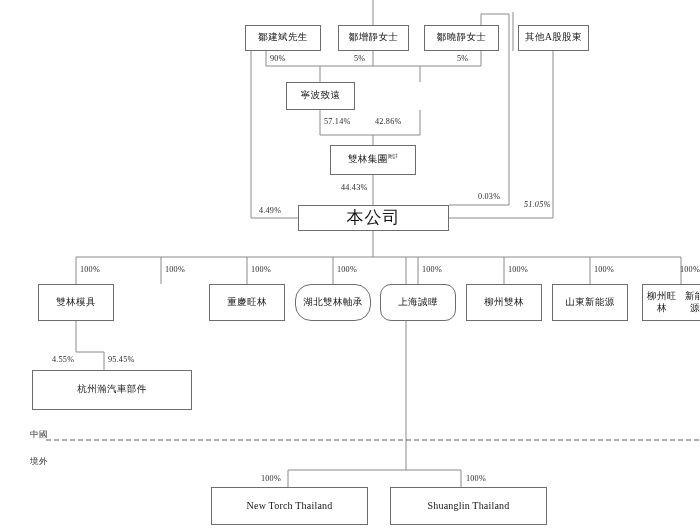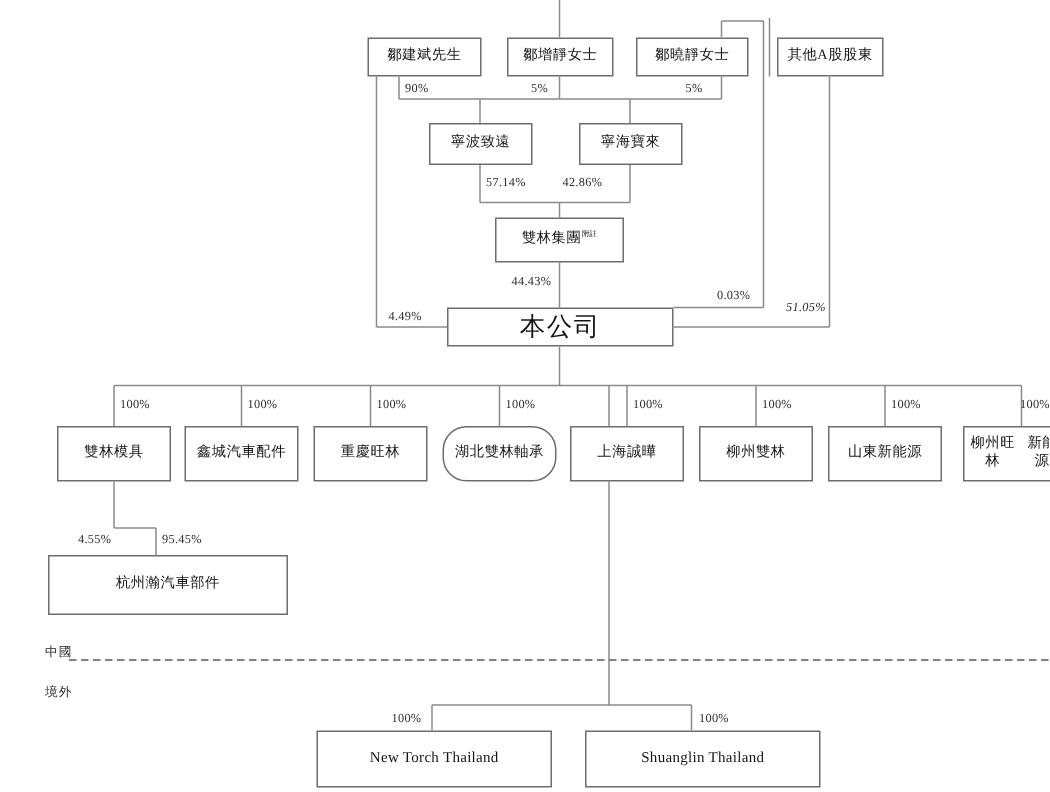--- a/index.html
+++ b/index.html
@@ -139,23 +139,20 @@
   </div>
 
   <div class="pct" style="left:254px;top:54px;">90%</div>
   <div class="pct" style="left:338px;top:54px;">5%</div>
   <div class="pct" style="left:441px;top:54px;">5%</div>
 
   <div class="box" style="left:270px;top:82px;width:69px;height:28px;">
     <span class="lbl">寧波致遠</span>
   </div>
 
-  <div class="box" style="left:370px;top:82px;width:69px;height:28px;">
-    <span class="lbl">寧海寶來</span>
-  </div>
 
   <div class="pct" style="left:308px;top:117px;">57.14%</div>
   <div class="pct" style="left:359px;top:117px;">42.86%</div>
 
   <div class="box" style="left:314px;top:145px;width:86px;height:30px;">
     <span class="lbl"><span>雙林集團</span><span class="sup">附註</span></span>
   </div>
 
   <div class="pct" style="left:325px;top:183px;">44.43%</div>
 
@@ -173,33 +170,30 @@
   <div class="pct" style="left:321px;top:265px;">100%</div>
   <div class="pct" style="left:406px;top:265px;">100%</div>
   <div class="pct" style="left:492px;top:265px;">100%</div>
   <div class="pct" style="left:578px;top:265px;">100%</div>
   <div class="pct" style="left:664px;top:265px;">100%</div>
 
   <div class="box" style="left:22px;top:284px;width:76px;height:37px;">
     <span class="lbl">雙林模具</span>
   </div>
 
-  <div class="box" style="left:107px;top:284px;width:76px;height:37px;">
-    <span class="lbl">鑫城汽車配件</span>
-  </div>
 
   <div class="box" style="left:193px;top:284px;width:76px;height:37px;">
     <span class="lbl">重慶旺林</span>
   </div>
 
   <div class="box" style="left:279px;top:284px;width:76px;height:37px;border-radius:16px;">
     <span class="lbl">湖北雙林軸承</span>
   </div>
 
-  <div class="box" style="left:364px;top:284px;width:76px;height:37px;">
+  <div class="box" style="left:364px;top:284px;width:76px;height:37px;border-radius:11px;">
     <span class="lbl">上海誠曄</span>
   </div>
 
   <div class="box" style="left:450px;top:284px;width:76px;height:37px;">
     <span class="lbl">柳州雙林</span>
   </div>
 
   <div class="box" style="left:536px;top:284px;width:76px;height:37px;">
     <span class="lbl">山東新能源</span>
   </div>

